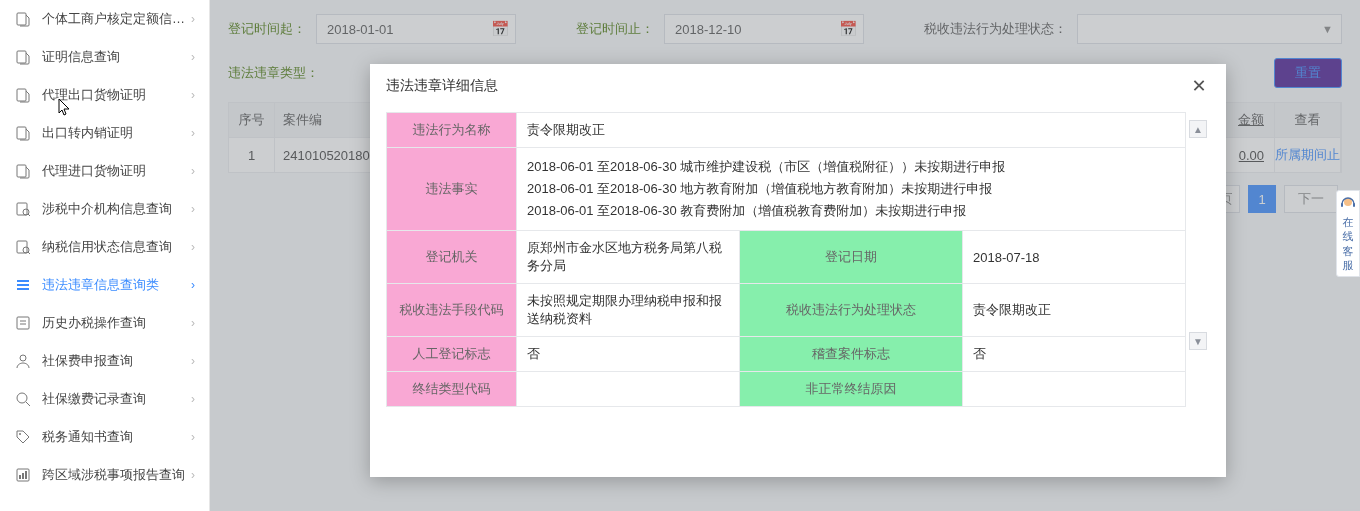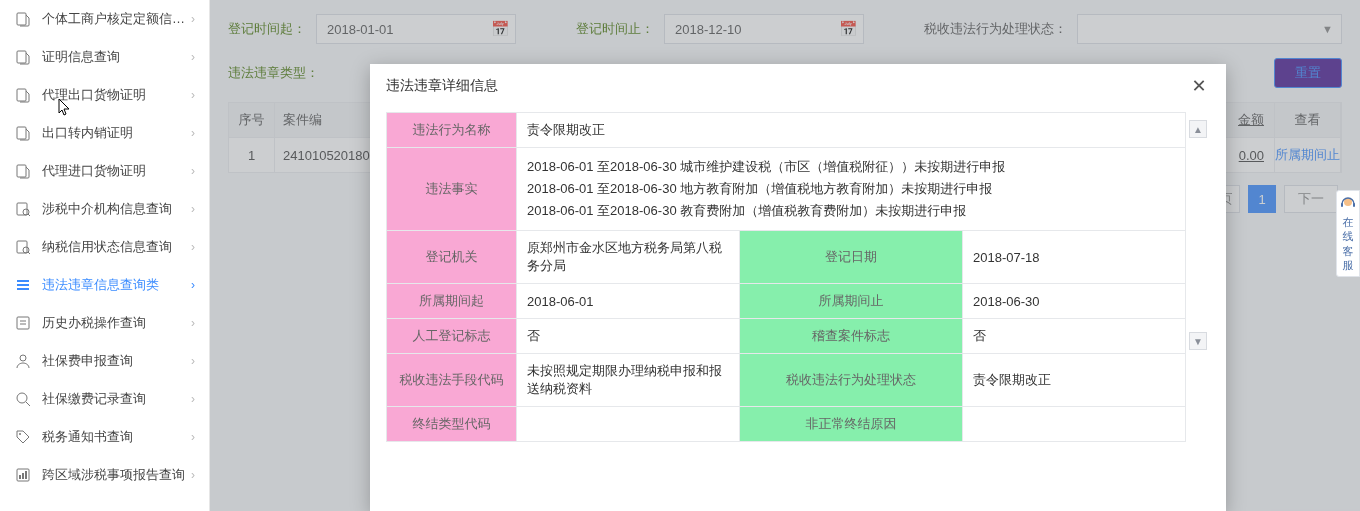--- a/index.html
+++ b/index.html
@@ -295,36 +295,30 @@
           <div>2018-06-01 至2018-06-30 教育费附加（增值税教育费附加）未按期进行申报</div>
         </td>
       </tr>
       <tr>
         <td class="k">登记机关</td>
         <td class="v">原郑州市金水区地方税务局第八税务分局</td>
         <td class="k2">登记日期</td>
         <td class="v">2018-07-18</td>
       </tr>
       <tr>
-        <td class="k">所属期间起</td>
-        <td class="v">2018-06-01</td>
-        <td class="k2">所属期间止</td>
-        <td class="v">2018-06-30</td>
+        <td class="k">税收违法手段代码</td>
+        <td class="v">未按照规定期限办理纳税申报和报送纳税资料</td>
+        <td class="k2">税收违法行为处理状态</td>
+        <td class="v">责令限期改正</td>
       </tr>
       <tr>
         <td class="k">人工登记标志</td>
         <td class="v">否</td>
         <td class="k2">稽查案件标志</td>
         <td class="v">否</td>
-      </tr>
-      <tr>
-        <td class="k">税收违法手段代码</td>
-        <td class="v">未按照规定期限办理纳税申报和报送纳税资料</td>
-        <td class="k2">税收违法行为处理状态</td>
-        <td class="v">责令限期改正</td>
       </tr>
       <tr>
         <td class="k">终结类型代码</td>
         <td class="v"></td>
         <td class="k2">非正常终结原因</td>
         <td class="v"></td>
       </tr>
     </tbody>
       </table>
     <div class="scroll-stub">

